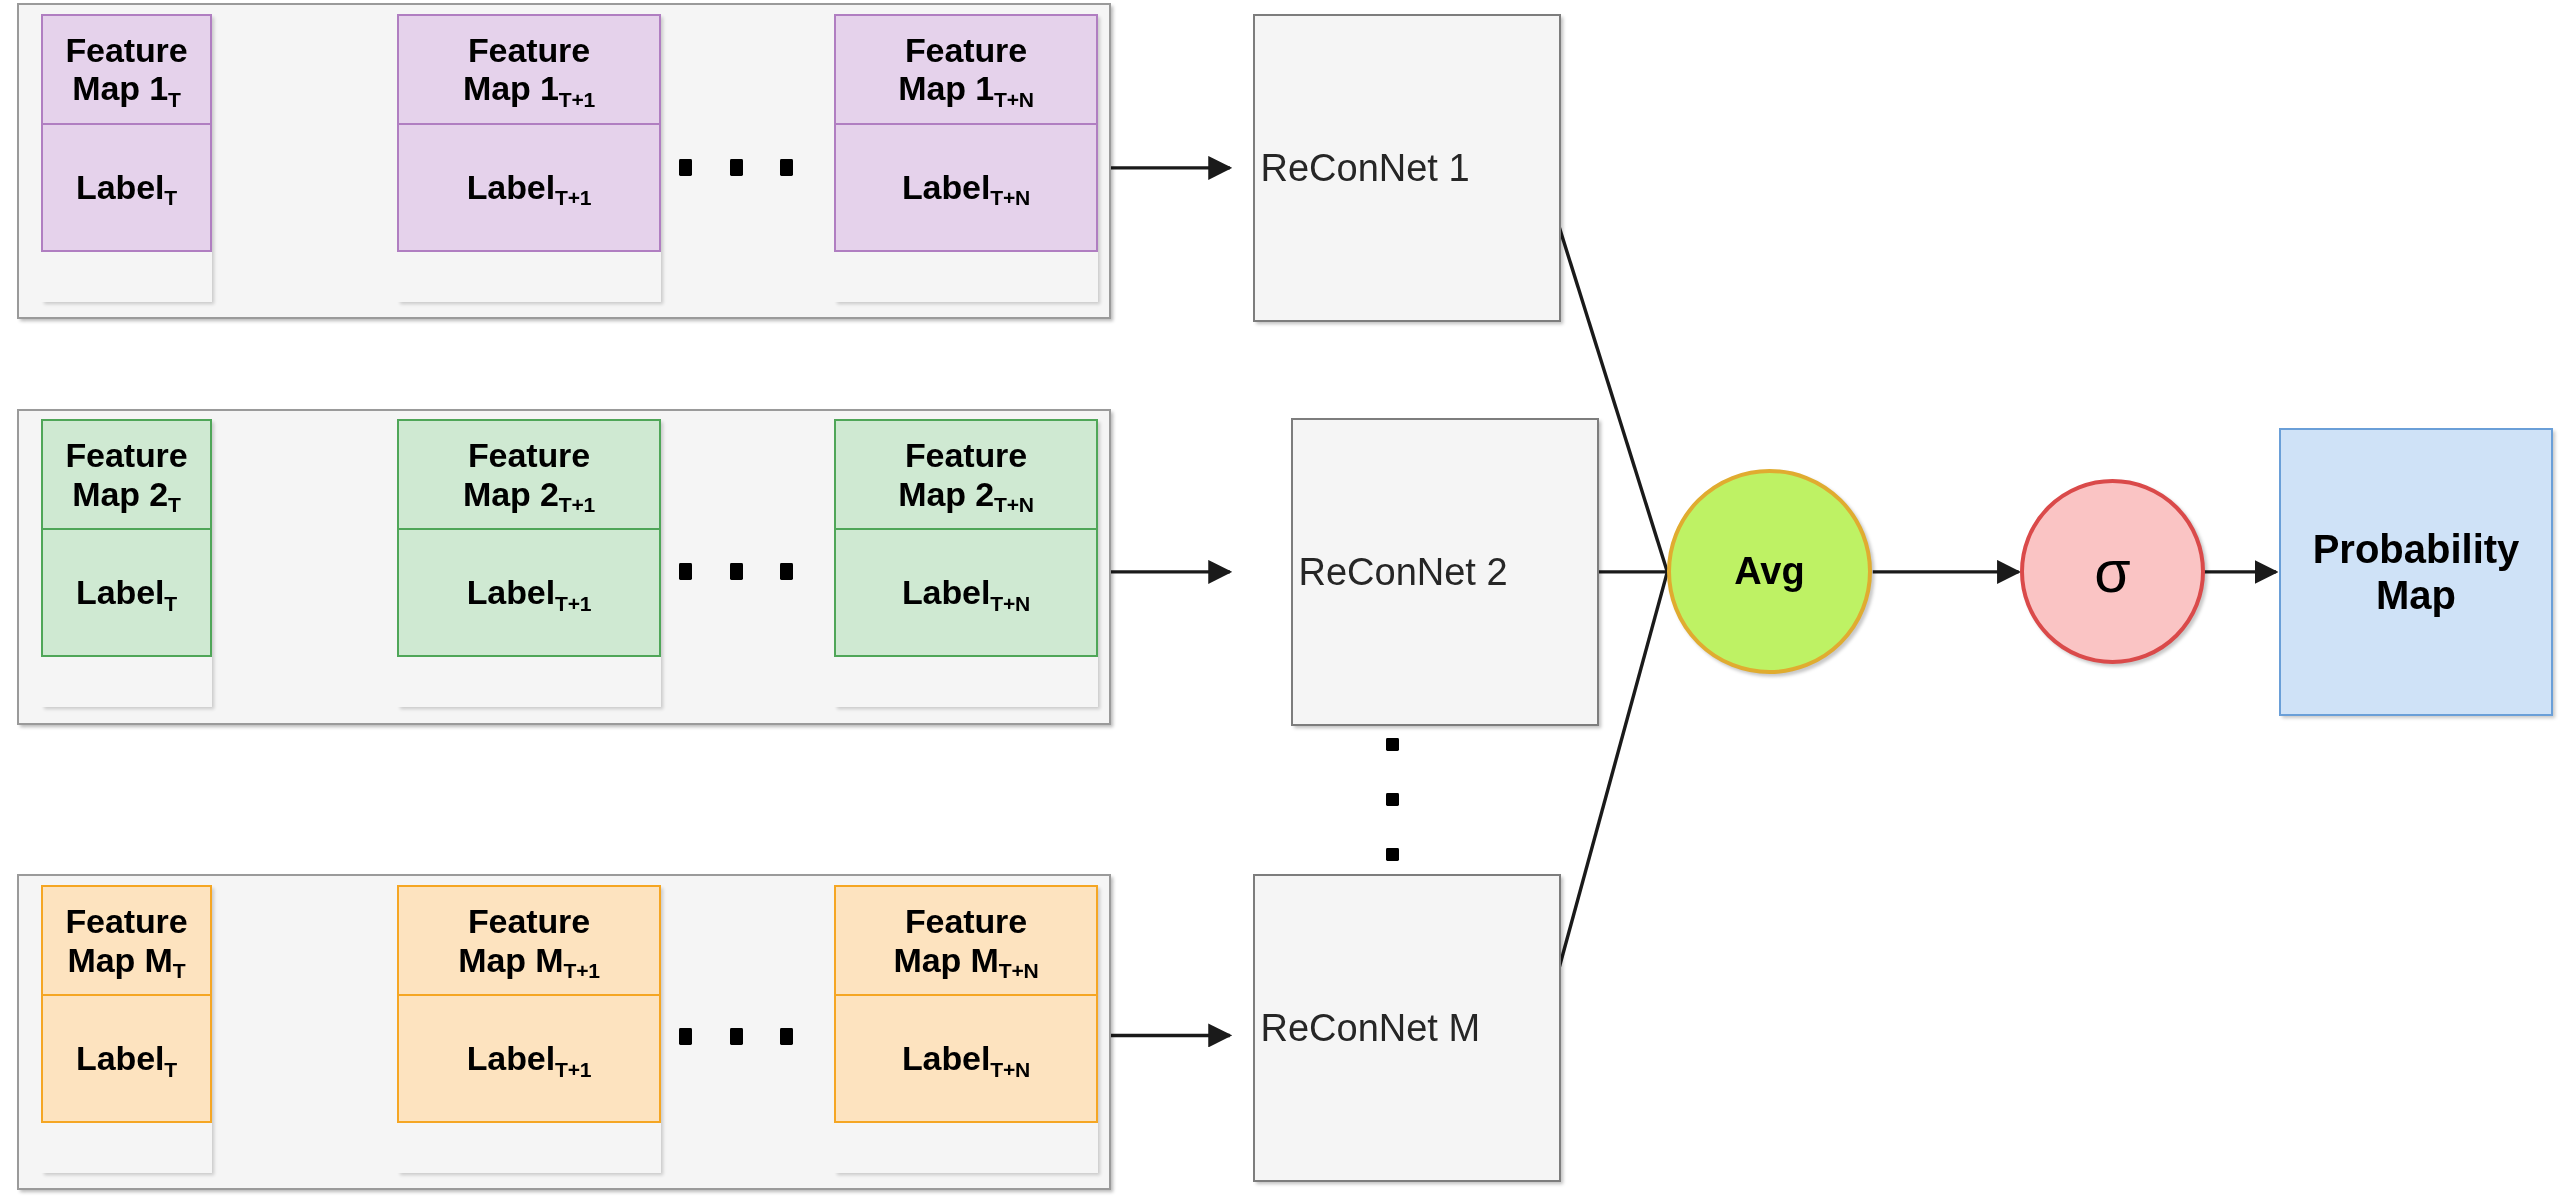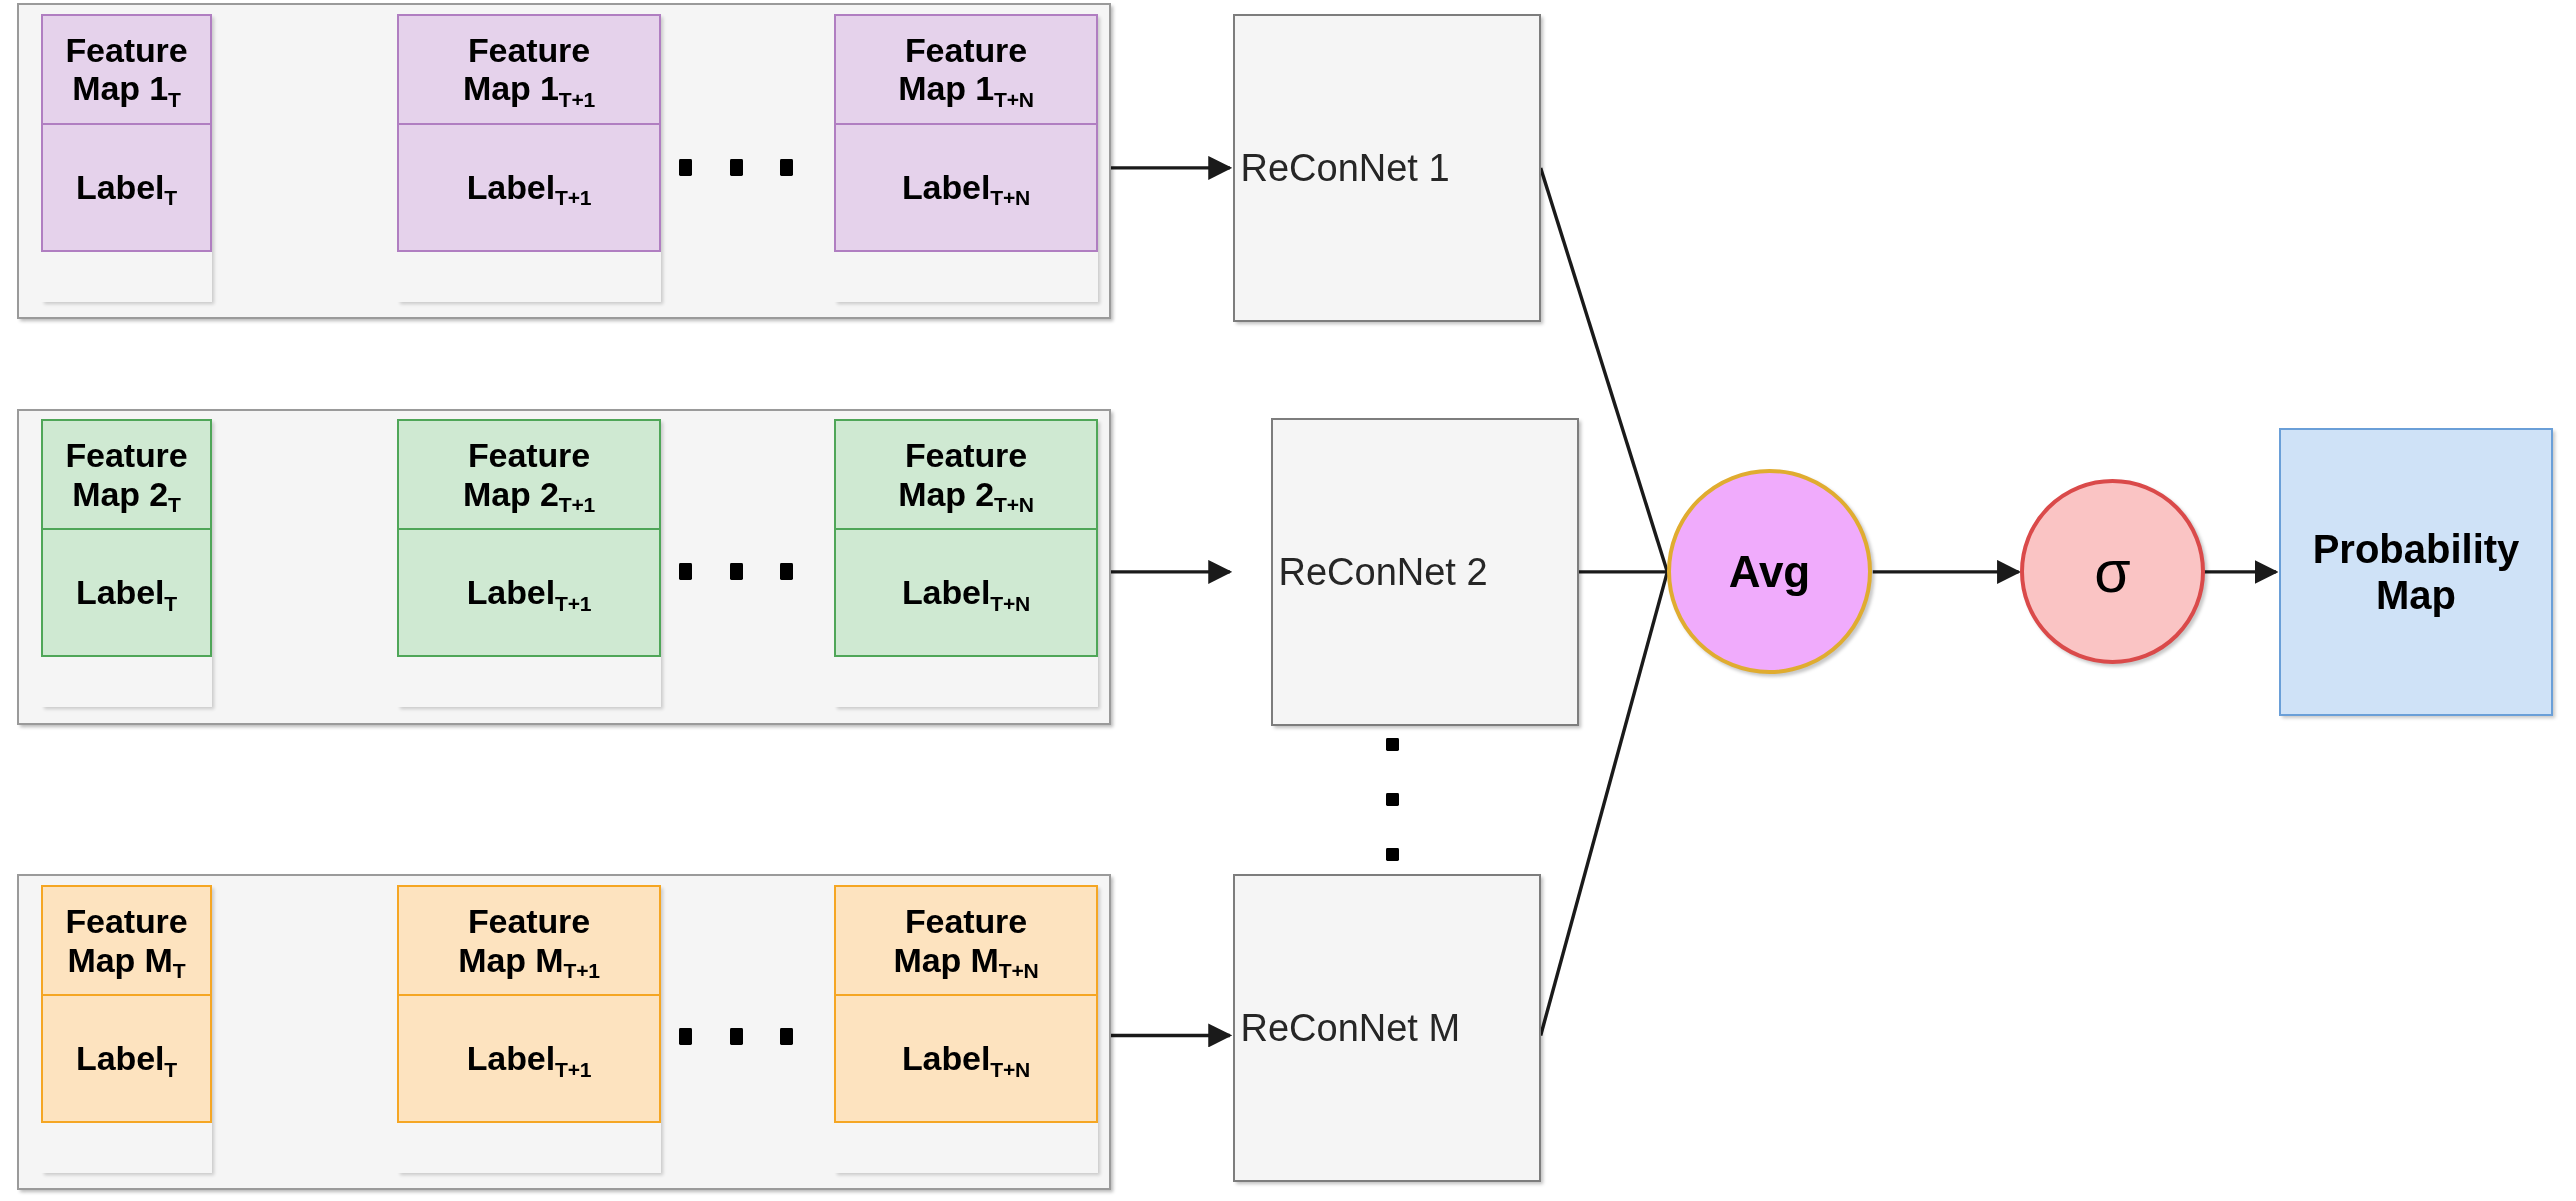--- a/index.html
+++ b/index.html
@@ -102,20 +102,21 @@
   
   .net-box {
     position: absolute;
     box-sizing: border-box;
     background: #f5f5f5;
     border: 2.7px solid #7d7d7d;
     box-shadow: 2.7px 2.7px 3.4px rgba(0,0,0,0.25);
     display: flex;
     align-items: center;
     justify-content: flex-start;
+    margin-left: 20px;
   }
   .net-label {
     position: absolute;
     left: 5.5px;
     top: 50%;
     transform: translateY(-50%);
     white-space: nowrap;
     font-size: 38px;
     font-weight: normal;
     color: #262626;
@@ -127,23 +128,23 @@
     border-radius: 50%;
     box-sizing: border-box;
     display: flex;
     align-items: center;
     justify-content: center;
     font-weight: bold;
     color: #000000;
     box-shadow: 2.7px 2.7px 3.4px rgba(0,0,0,0.22);
   }
   .circle-avg {
-    background: #f0abfc;
+    background: #bef264;
     border: 4.1px solid #e0ac30;
-    font-size: 44px;
+    font-size: 38px;
   }
   .circle-sigma {
     background: #fac4c4;
     border: 4.1px solid #da4a4a;
     font-size: 59px;
     font-weight: normal;
   }
 
   
   .out-box {

